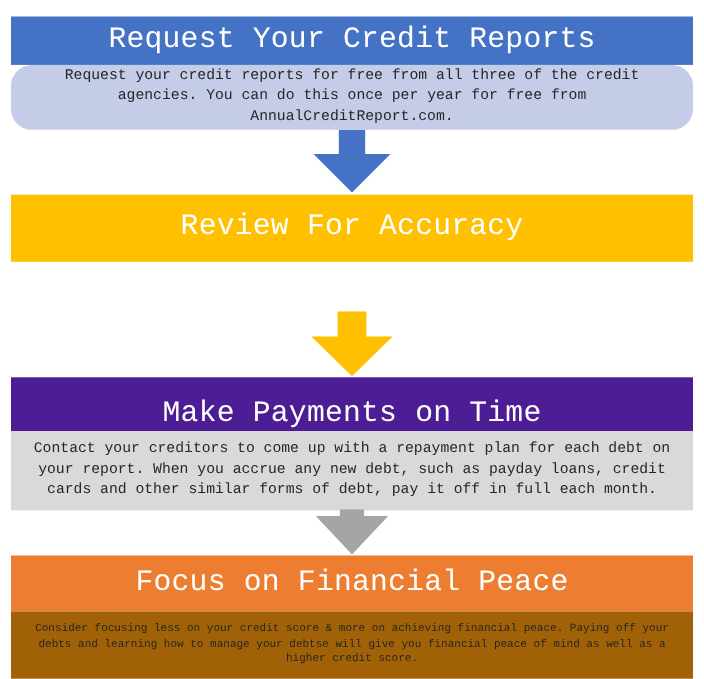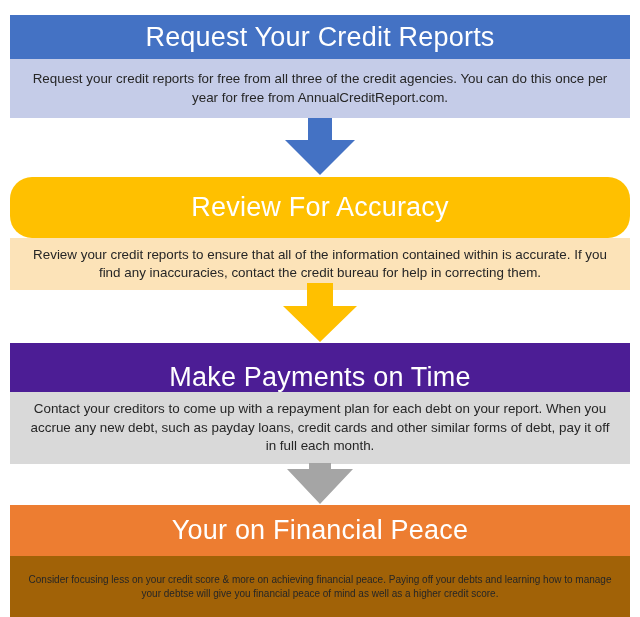--- a/index.html
+++ b/index.html
@@ -11,20 +11,21 @@
     width: 640px;
     height: 617px;
     font-family: "Liberation Sans", sans-serif;
     overflow: hidden;
   }
   #infographic {
     position: relative;
     width: 640px;
     height: 613px;
     background: #ffffff;
+    font-family: Liberation Mono, monospace;
   }
 
   .step {
     position: absolute;
     left: 10px;
     width: 620px;
     box-sizing: border-box;
   }
 
   .step-header {
@@ -60,29 +61,29 @@
   #step-1 { top: 15px; }
   #step-1 .step-header {
     height: 44px;
     background: #4472C4;
     font-size: 27px;
   }
   #step-1 .step-body {
     height: 59px;
     background: #C5CCE8;
     font-size: 13.4px;
+    border-radius: 19px;
   }
 
   
   #step-2 { top: 177px; }
   #step-2 .step-header {
     height: 61px;
     background: #FFC000;
     font-size: 27px;
-    border-radius: 22px;
   }
   #step-2 .step-body {
     height: 52px;
     background: #FCE3B8;
     font-size: 13.4px;
   }
 
   
   #step-3 { top: 343px; }
   #step-3 .step-header {
@@ -137,23 +138,20 @@
   </div>
 
   <div class="arrow" id="arrow-1">
     <svg width="70" height="58" viewBox="0 0 70 58">
       <polygon points="23,0 47,0 47,22 70,22 35,57 0,22 23,22" fill="#4472C4"></polygon>
     </svg>
   </div>
 
   <div class="step" id="step-2">
     <div class="step-header">Review For Accuracy</div>
-    <div class="step-body">
-      <span>Review your credit reports to ensure that all of the information contained within is accurate. If you find any inaccuracies, contact the credit bureau for help in correcting them.</span>
-    </div>
   </div>
 
   <div class="arrow" id="arrow-2">
     <svg width="74" height="60" viewBox="0 0 74 60">
       <polygon points="24,0 50,0 50,23 74,23 37,59 0,23 24,23" fill="#FFC000"></polygon>
     </svg>
   </div>
 
   <div class="step" id="step-3">
     <div class="step-header">Make Payments on Time</div>
@@ -162,19 +160,19 @@
     </div>
   </div>
 
   <div class="arrow" id="arrow-3">
     <svg width="66" height="42" viewBox="0 0 66 42">
       <polygon points="22,0 44,0 44,6 66,6 33,41 0,6 22,6" fill="#A5A5A5"></polygon>
     </svg>
   </div>
 
   <div class="step" id="step-4">
-    <div class="step-header">Your on Financial Peace</div>
+    <div class="step-header">Focus on Financial Peace</div>
     <div class="step-body">
       <span>Consider focusing less on your credit score &amp; more on achieving financial peace. Paying off your debts and learning how to manage your debtse will give you financial peace of mind as well as a higher credit score.</span>
     </div>
   </div>
 
 </div>
 
 </body></html>

